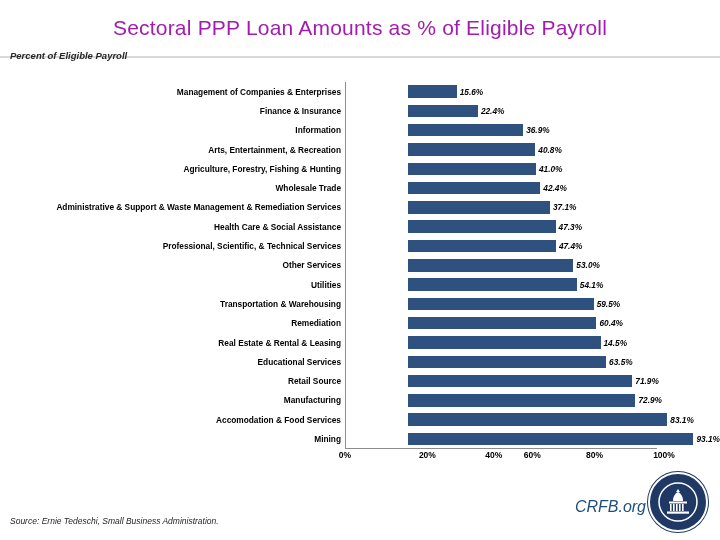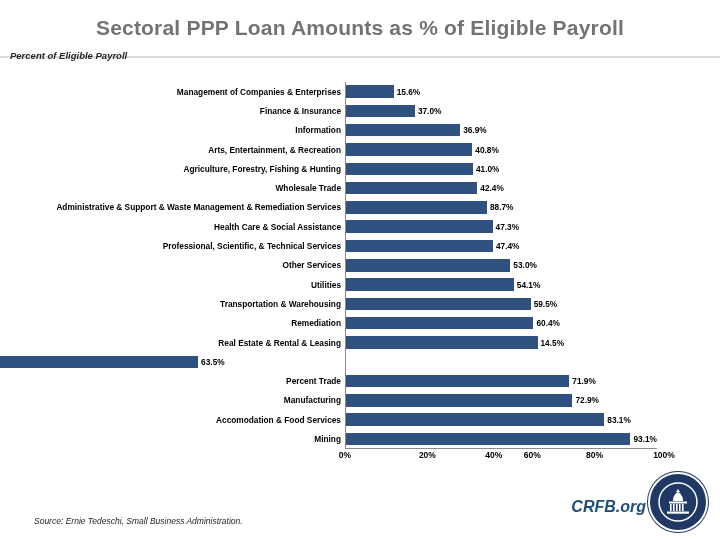--- a/index.html
+++ b/index.html
@@ -20,22 +20,22 @@
     width: 720px;
     height: 56px;
     background: #ffffff;
     border-bottom: 2px solid #d9d9d9;
     display: flex;
     align-items: center;
     justify-content: center;
   }
   .title-text {
     font-size: 21px;
-    font-weight: bold;
-    color: #737373;
+    font-weight: normal;
+    color: #a21caf;
     letter-spacing: 0.2px;
     text-align: center;
   }
   .axis-title {
     position: absolute;
     left: 10px;
     top: 50px;
     font-size: 9.5px;
     font-weight: bold;
     font-style: italic;
@@ -51,20 +51,21 @@
   .rows {
     position: absolute;
     left: 0; top: 0;
     width: 720px;
   }
   .row {
     position: relative;
     height: 19.3px;
     display: flex;
     align-items: center;
+    justify-content: space-between;
   }
   .cat-label {
     width: 341px;
     text-align: right;
     padding-right: 4px;
     font-size: 8.3px;
     color: #000000;
     font-weight: bold;
     white-space: nowrap;
     overflow: visible;
@@ -79,20 +80,21 @@
   .bar {
     height: 12.5px;
     background: #2e5180;
   }
   .val-label {
     font-size: 8.3px;
     font-weight: bold;
     color: #000000;
     margin-left: 3px;
     white-space: nowrap;
+    font-style: italic;
   }
   .x-axis {
     position: absolute;
     left: 345px;
     top: 366px;
     width: 312px;
     height: 1px;
     background: #8c8c8c;
   }
   .y-axis {
@@ -118,28 +120,27 @@
     color: #000000;
     white-space: nowrap;
   }
   .source {
     position: absolute;
     left: 10px;
     bottom: 14px;
     font-size: 8.5px;
     font-style: italic;
     color: #262626;
-    margin-left: 24px;
   }
   .brand {
     position: absolute;
     right: 74px;
     bottom: 24px;
     font-size: 16px;
-    font-weight: bold;
+    font-weight: normal;
     font-style: italic;
     color: #1f4e79;
   }
   .logo {
     position: absolute;
     right: 12px;
     bottom: 8px;
     width: 56px;
     height: 56px;
     border-radius: 50%;
@@ -167,21 +168,21 @@
         <div class="cat-label">Management of Companies &amp; Enterprises</div>
         <div class="bar-wrap">
           <div class="bar" style="width: 48.672px; background: rgb(46, 81, 128);"></div>
           <span class="val-label">15.6%</span>
         </div>
       </div>
       <div class="row">
         <div class="cat-label">Finance &amp; Insurance</div>
         <div class="bar-wrap">
           <div class="bar" style="width: 69.888px; background: rgb(46, 81, 128);"></div>
-          <span class="val-label">37.0%</span>
+          <span class="val-label">22.4%</span>
         </div>
       </div>
       <div class="row">
         <div class="cat-label">Information</div>
         <div class="bar-wrap">
           <div class="bar" style="width: 115.128px; background: rgb(46, 81, 128);"></div>
           <span class="val-label">36.9%</span>
         </div>
       </div>
       <div class="row">
@@ -202,21 +203,21 @@
         <div class="cat-label">Wholesale Trade</div>
         <div class="bar-wrap">
           <div class="bar" style="width: 132.288px; background: rgb(46, 81, 128);"></div>
           <span class="val-label">42.4%</span>
         </div>
       </div>
       <div class="row">
         <div class="cat-label">Administrative &amp; Support &amp; Waste Management &amp; Remediation Services</div>
         <div class="bar-wrap">
           <div class="bar" style="width: 141.96px; background: rgb(46, 81, 128);"></div>
-          <span class="val-label">88.7%</span>
+          <span class="val-label">37.1%</span>
         </div>
       </div>
       <div class="row">
         <div class="cat-label">Health Care &amp; Social Assistance</div>
         <div class="bar-wrap">
           <div class="bar" style="width: 147.576px; background: rgb(46, 81, 128);"></div>
           <span class="val-label">47.3%</span>
         </div>
       </div>
       <div class="row">
@@ -255,27 +256,28 @@
         </div>
       </div>
       <div class="row">
         <div class="cat-label">Real Estate &amp; Rental &amp; Leasing</div>
         <div class="bar-wrap">
           <div class="bar" style="width: 192.504px; background: rgb(46, 81, 128);"></div>
           <span class="val-label">14.5%</span>
         </div>
       </div>
       <div class="row">
+        <div class="cat-label">Educational Services</div>
         <div class="bar-wrap">
           <div class="bar" style="width: 198.12px; background: rgb(46, 81, 128);"></div>
           <span class="val-label">63.5%</span>
         </div>
       </div>
       <div class="row">
-        <div class="cat-label">Percent Trade</div>
+        <div class="cat-label">Retail Source</div>
         <div class="bar-wrap">
           <div class="bar" style="width: 224.328px; background: rgb(46, 81, 128);"></div>
           <span class="val-label">71.9%</span>
         </div>
       </div>
       <div class="row">
         <div class="cat-label">Manufacturing</div>
         <div class="bar-wrap">
           <div class="bar" style="width: 227.448px; background: rgb(46, 81, 128);"></div>
           <span class="val-label">72.9%</span>

